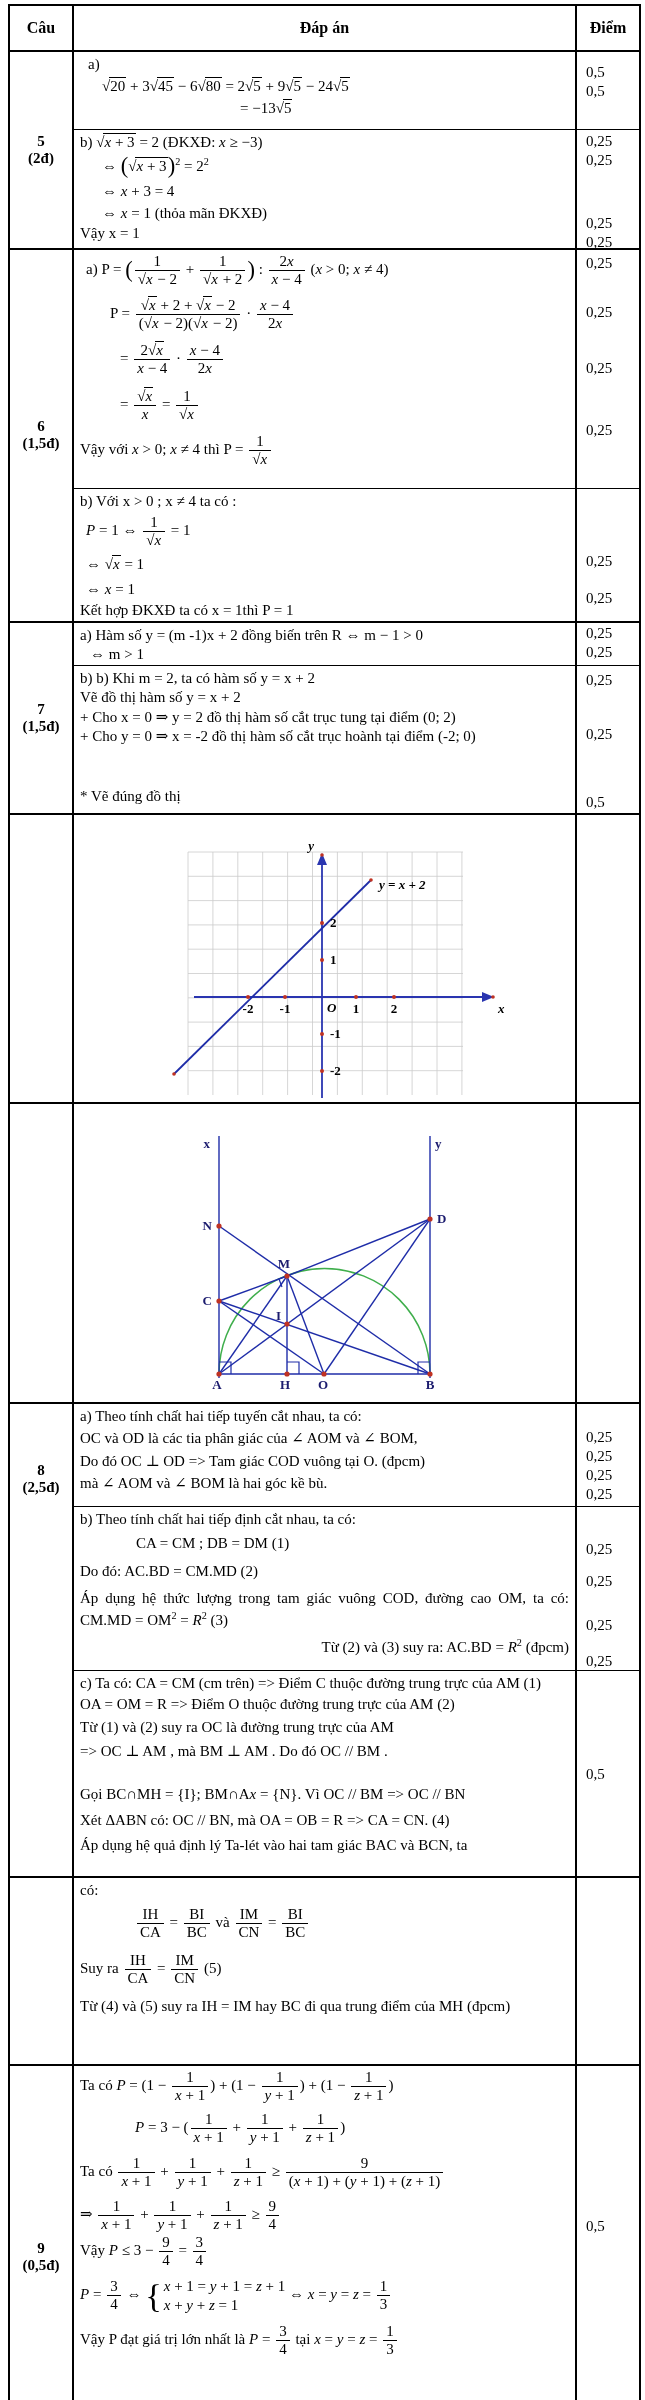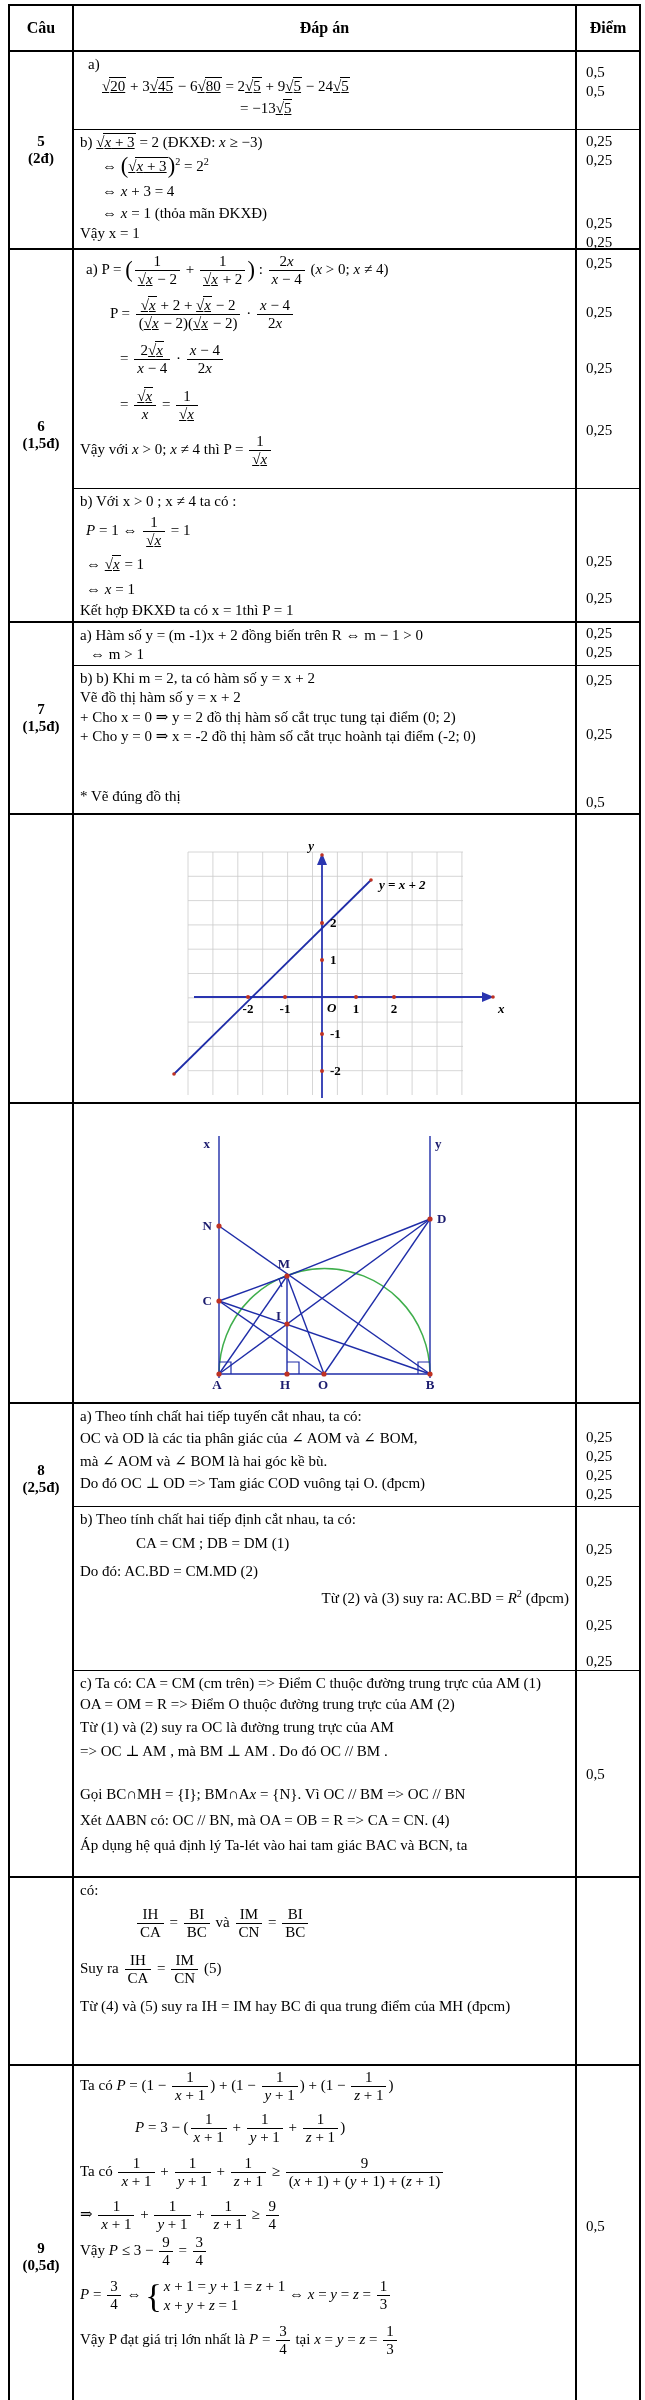--- a/index.html
+++ b/index.html
@@ -18,21 +18,21 @@
   .cau-center{justify-content:center;}
   .qbody{flex:1 1 auto;display:flex;flex-direction:column;min-width:0;}
   .sect{display:flex;border-bottom:1.5px solid #000;overflow:hidden;box-sizing:border-box;}
   .sect:last-child{border-bottom:none;}
   .ans{flex:1 1 auto;border-right:2px solid #000;box-sizing:border-box;padding:3px 6px 0 6px;min-width:0;}
   .pts{width:62px;flex:0 0 62px;box-sizing:border-box;position:relative;font-size:15px;}
   .pts span{position:absolute;left:9px;white-space:nowrap;}
   .ln{font-size:15px;line-height:1.3;}
   .ln.j{text-align:justify;}
   
-  .sq{white-space:nowrap;text-decoration:underline;}
+  .sq{white-space:nowrap;}
   .sq .rd{letter-spacing:-1px;}
   .sq .ov{border-top:1px solid #000;padding:0 1px;}
   .fr{display:inline-block;vertical-align:middle;text-align:center;margin:0 2px;line-height:1.15;}
   .fr .n{display:block;border-bottom:1px solid #000;padding:0 3px;}
   .fr .d{display:block;padding:0 3px;}
   sup{font-size:0.68em;}
   .sys{display:inline-flex;align-items:center;vertical-align:middle;}
   .sys .br{font-size:2.3em;font-weight:400;line-height:0.9;margin-right:2px;}
   .sys .st span{display:block;line-height:1.25;}
   .bp{font-size:1.5em;line-height:1;vertical-align:middle;position:relative;top:-1px;}
@@ -263,35 +263,36 @@
         <div class="qrow">
           <div class="cau-cell " style="padding-top: 58px;">
             <div>8</div>
             <div>(2,5đ)</div>
           </div>
           <div class="qbody">
             <div class="sect" style="min-height: 103px;">
               <div class="ans">
                 <div class="ln">a) Theo tính chất hai tiếp tuyến cắt nhau, ta có:</div>
                 <div class="ln" style="margin-top: 3px;">OC và OD là các tia phân giác của  ∠ AOM và ∠ BOM,</div>
+                <div class="ln" style="margin-top: 3px;">Do đó  OC ⊥ OD =&gt; Tam giác COD vuông tại O.   (đpcm)</div>
                 <div class="ln" style="margin-top: 3px;">mà  ∠ AOM và ∠ BOM là hai góc kề bù.</div>
-                <div class="ln" style="margin-top: 3px;">Do đó  OC ⊥ OD =&gt; Tam giác COD vuông tại O.   (đpcm)</div>
               </div>
               <div class="pts">
                 <span style="top: 25px;">0,25</span>
                 <span style="top: 44px;">0,25</span>
                 <span style="top: 63px;">0,25</span>
                 <span style="top: 82px;">0,25</span>
               </div>
             </div>
             <div class="sect" style="min-height: 164px;">
               <div class="ans">
                 <div class="ln">b) Theo tính chất hai tiếp định cắt nhau, ta có:</div>
                 <div class="ln" style="margin-left: 56px; margin-top: 5px;">CA = CM ; DB = DM         (1)</div>
                 <div class="ln" style="margin-top: 8px;">Do đó:  AC.BD = CM.MD              (2)</div>
+                <div class="ln j" style="margin-top: 8px;">Áp dụng hệ thức lượng trong tam giác vuông COD, đường cao OM,  ta có:   CM.MD = OM<sup>2</sup> = <i>R</i><sup>2</sup>     (3)</div>
                 <div class="ln" style="margin-top: 6px; text-align: right;">Từ (2) và (3) suy ra:   AC.BD = <i>R</i><sup>2</sup>    (đpcm)</div>
               </div>
               <div class="pts">
                 <span style="top: 34px;">0,25</span>
                 <span style="top: 66px;">0,25</span>
                 <span style="top: 110px;">0,25</span>
                 <span style="top: 146px;">0,25</span>
               </div>
             </div>
             <div class="sect" style="min-height: 205px;">

